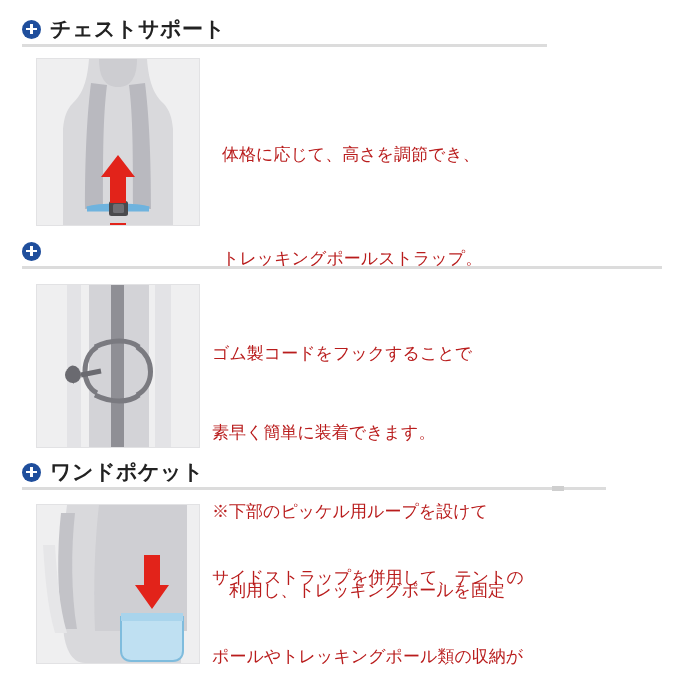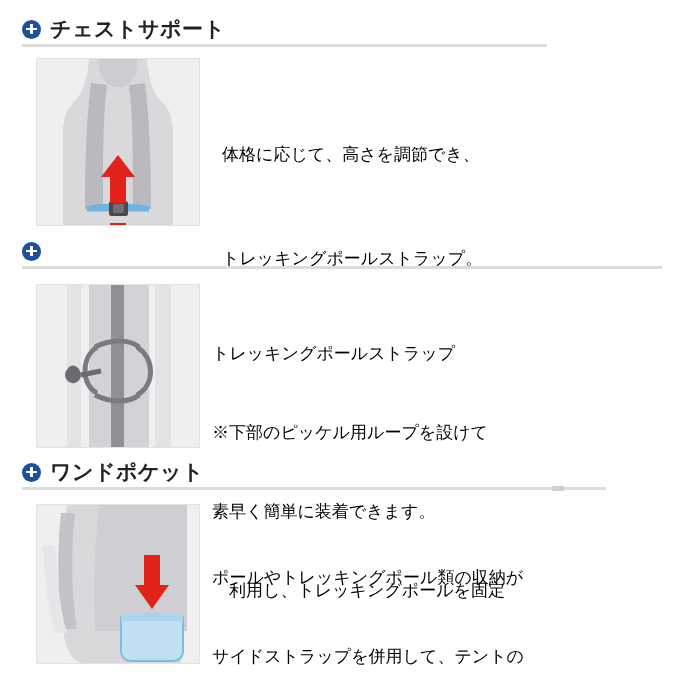--- a/index.html
+++ b/index.html
@@ -84,21 +84,21 @@
     border: 1px solid #e2e2e4;
     box-sizing: border-box;
     overflow: hidden;
   }
 
   
   .btext {
     position: absolute;
     font-size: 17px;
     line-height: 1.55;
-    color: #000000;
+    color: #b91c1c;
     white-space: pre;
   }
   .btext.wide {
     line-height: 2.05;
   }
   .btext .indent1 {
     display: block;
     padding-left: 17px;
   }
 
@@ -177,23 +177,23 @@
       <path d="M58 62 C74 54 92 54 102 62" stroke="#7a7a80" stroke-width="5" fill="none"></path>
       <path d="M58 110 C74 118 92 118 102 110" stroke="#7a7a80" stroke-width="5" fill="none"></path>
 
       <path d="M40 86 C32 78 30 92 38 96" stroke="#6a6a70" stroke-width="6" fill="none"></path>
       <circle cx="36" cy="90" r="8" fill="#6a6a70"></circle>
       <path d="M44 90 L64 86" stroke="#6a6a70" stroke-width="5"></path>
     </svg>
   </div>
 
   <div class="btext" style="left:212px; top:288px;">
-    <div>トレッキングポールストラップ</div>
+    <div>ゴム製コードをフックすることで</div>
+    <div>素早く簡単に装着できます。</div>
     <div>※下部のピッケル用ループを設けて</div>
-    <div>素早く簡単に装着できます。</div>
     <div class="indent1">利用し、トレッキングポールを固定</div>
     
   </div>
 
   <div class="section" style="top:455px;">
     <div class="heading">
       <span class="bullet"></span>
       <span class="htext">ワンドポケット</span>
     </div>
   </div>
@@ -214,18 +214,18 @@
       <path d="M84 112 L84 146 C84 152 88 156 94 156 L136 156 C142 156 146 152 146 146 L146 112 Z" fill="#bfe0f2" stroke="#7fbcdd" stroke-width="2"></path>
       <rect x="84" y="108" width="62" height="8" fill="#a9d4ec"></rect>
 
       <g fill="#e2231a">
         <polygon points="115,104 132,80 123,80 123,50 107,50 107,80 98,80"></polygon>
       </g>
     </svg>
   </div>
 
   <div class="btext" style="left:212px; top:512px;">
+    <div>サイドストラップを併用して、テントの</div>
     <div>ポールやトレッキングポール類の収納が</div>
-    <div>サイドストラップを併用して、テントの</div>
     
   </div>
 
 </div>
 
 </body></html>

